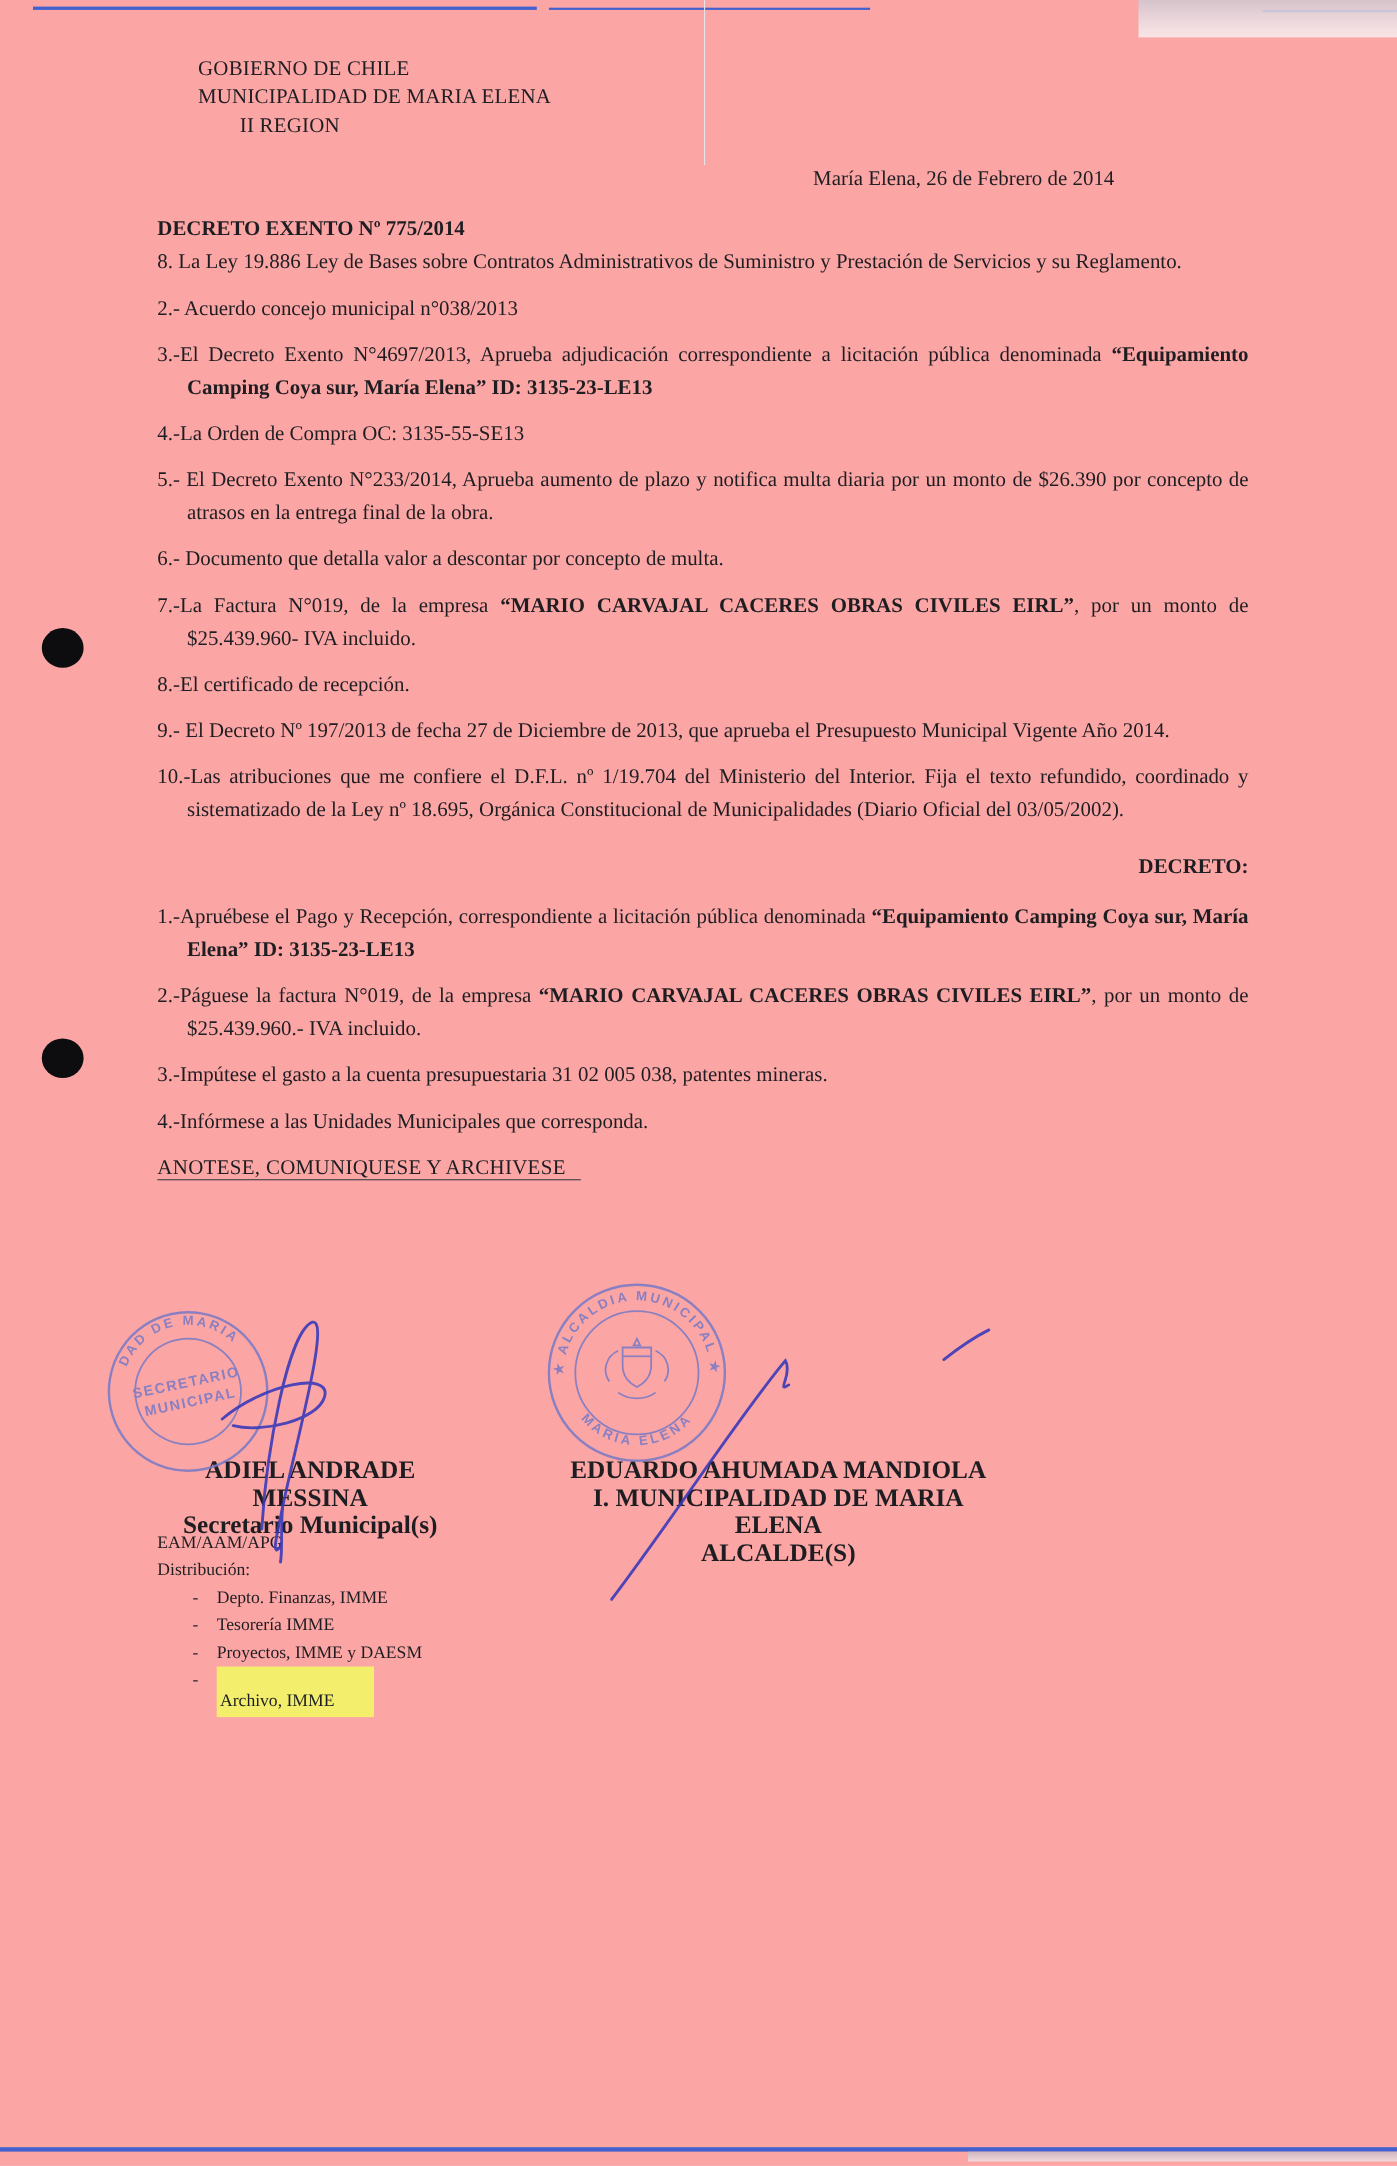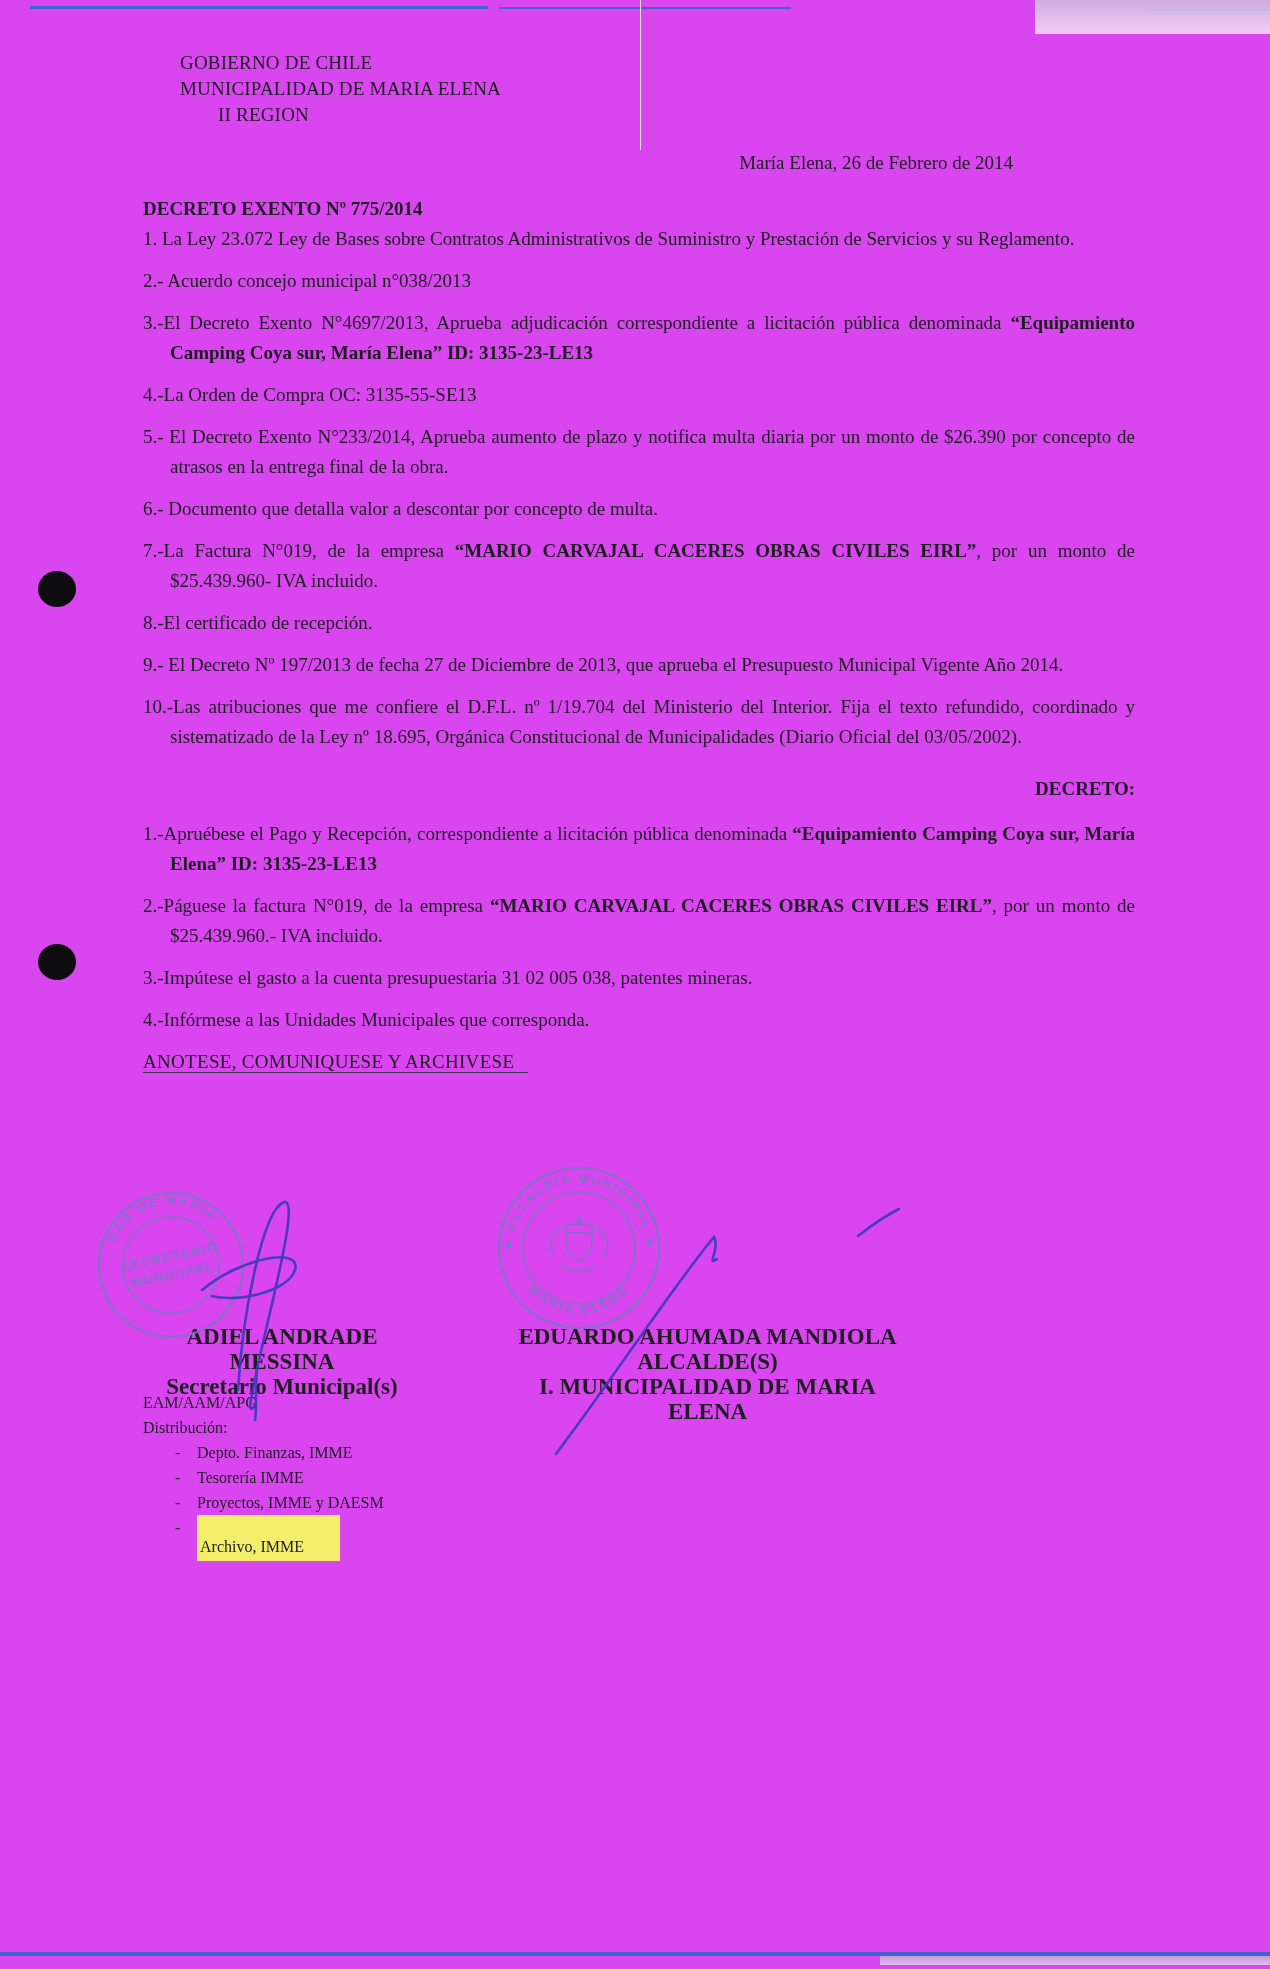--- a/index.html
+++ b/index.html
@@ -2,21 +2,21 @@
 <html><head>
 <meta charset="utf-8">
 <style>
   * { margin:0; padding:0; box-sizing:border-box; }
   html,body { background:#ffffff; }
   body { font-family:"Liberation Serif", serif; }
 
   .page {
     position:relative;
     width:1270px; height:1969px;
-    background:#d946ef;
+    background:#fca5a5;
     overflow:hidden;
     color:#1e1e22;
   }
 
   
   .scanline { position:absolute; background:#4161cf; }
   .scanline-a { left:30px; top:6px; width:458px; height:3px; }
   .scanline-b { left:499px; top:7px; width:292px; height:2px; }
   .scanline-c { left:1148px; top:9px; width:122px; height:2px; opacity:.55; }
   .scanline-bottom { left:0; top:1952px; width:1270px; height:4px; }
@@ -100,21 +100,21 @@
       <div>GOBIERNO DE CHILE</div>
       <div>MUNICIPALIDAD DE MARIA ELENA</div>
       <div class="region">II REGION</div>
     </div>
 
     <div class="date-line">María Elena, 26 de Febrero de 2014</div>
 
     <div class="decree-title">DECRETO EXENTO Nº 775/2014</div>
 
     <div class="items">
-        <p class="item"><span>1. La Ley 23.072 Ley de Bases sobre Contratos Administrativos de Suministro y Prestación de Servicios y su Reglamento.</span></p>
+        <p class="item"><span>8. La Ley 19.886 Ley de Bases sobre Contratos Administrativos de Suministro y Prestación de Servicios y su Reglamento.</span></p>
         <p class="item"><span>2.- Acuerdo concejo municipal n°038/2013</span></p>
         <p class="item"><span>3.-El Decreto Exento N°4697/2013, Aprueba adjudicación correspondiente a licitación pública denominada </span><span class="b">“Equipamiento Camping Coya sur, María  Elena” ID: 3135-23-LE13</span></p>
         <p class="item"><span>4.-La Orden de Compra OC: 3135-55-SE13</span></p>
         <p class="item"><span>5.- El Decreto Exento N°233/2014, Aprueba aumento de plazo y notifica multa diaria por un monto de $26.390 por concepto de atrasos en la entrega final de la obra.</span></p>
         <p class="item"><span>6.- Documento que detalla valor a descontar por concepto de multa.</span></p>
         <p class="item"><span>7.-La Factura N°019, de la empresa </span><span class="b">“MARIO CARVAJAL CACERES OBRAS CIVILES EIRL”</span><span>, por un monto de $25.439.960- IVA incluido.</span></p>
         <p class="item"><span>8.-El certificado de recepción.</span></p>
         <p class="item"><span>9.- El Decreto Nº 197/2013 de fecha 27 de Diciembre de 2013, que aprueba el Presupuesto Municipal Vigente Año 2014.</span></p>
         <p class="item"><span>10.-Las atribuciones que me confiere el D.F.L. nº 1/19.704 del Ministerio del Interior. Fija el texto refundido, coordinado y sistematizado de la Ley nº 18.695, Orgánica Constitucional de Municipalidades (Diario Oficial del 03/05/2002).</span></p>
       </div>
@@ -131,22 +131,22 @@
       <span class="closing-text">ANOTESE, COMUNIQUESE Y ARCHIVESE</span>
     </div>
   </div>
 
   <div class="sig sig-left">
     <div>ADIEL ANDRADE MESSINA</div>
     <div>Secretario Municipal(s)</div>
   </div>
   <div class="sig sig-right">
     <div>EDUARDO AHUMADA MANDIOLA</div>
+    <div>I. MUNICIPALIDAD DE MARIA ELENA</div>
     <div>ALCALDE(S)</div>
-    <div>I. MUNICIPALIDAD DE MARIA ELENA</div>
   </div>
 
   <div class="footer">
     <div>EAM/AAM/APG</div>
     <div>Distribución:</div>
     <div class="dist">
         <div class="dist-row">
           <span class="dash">-</span>
           <span>Depto. Finanzas, IMME</span>
         </div>

